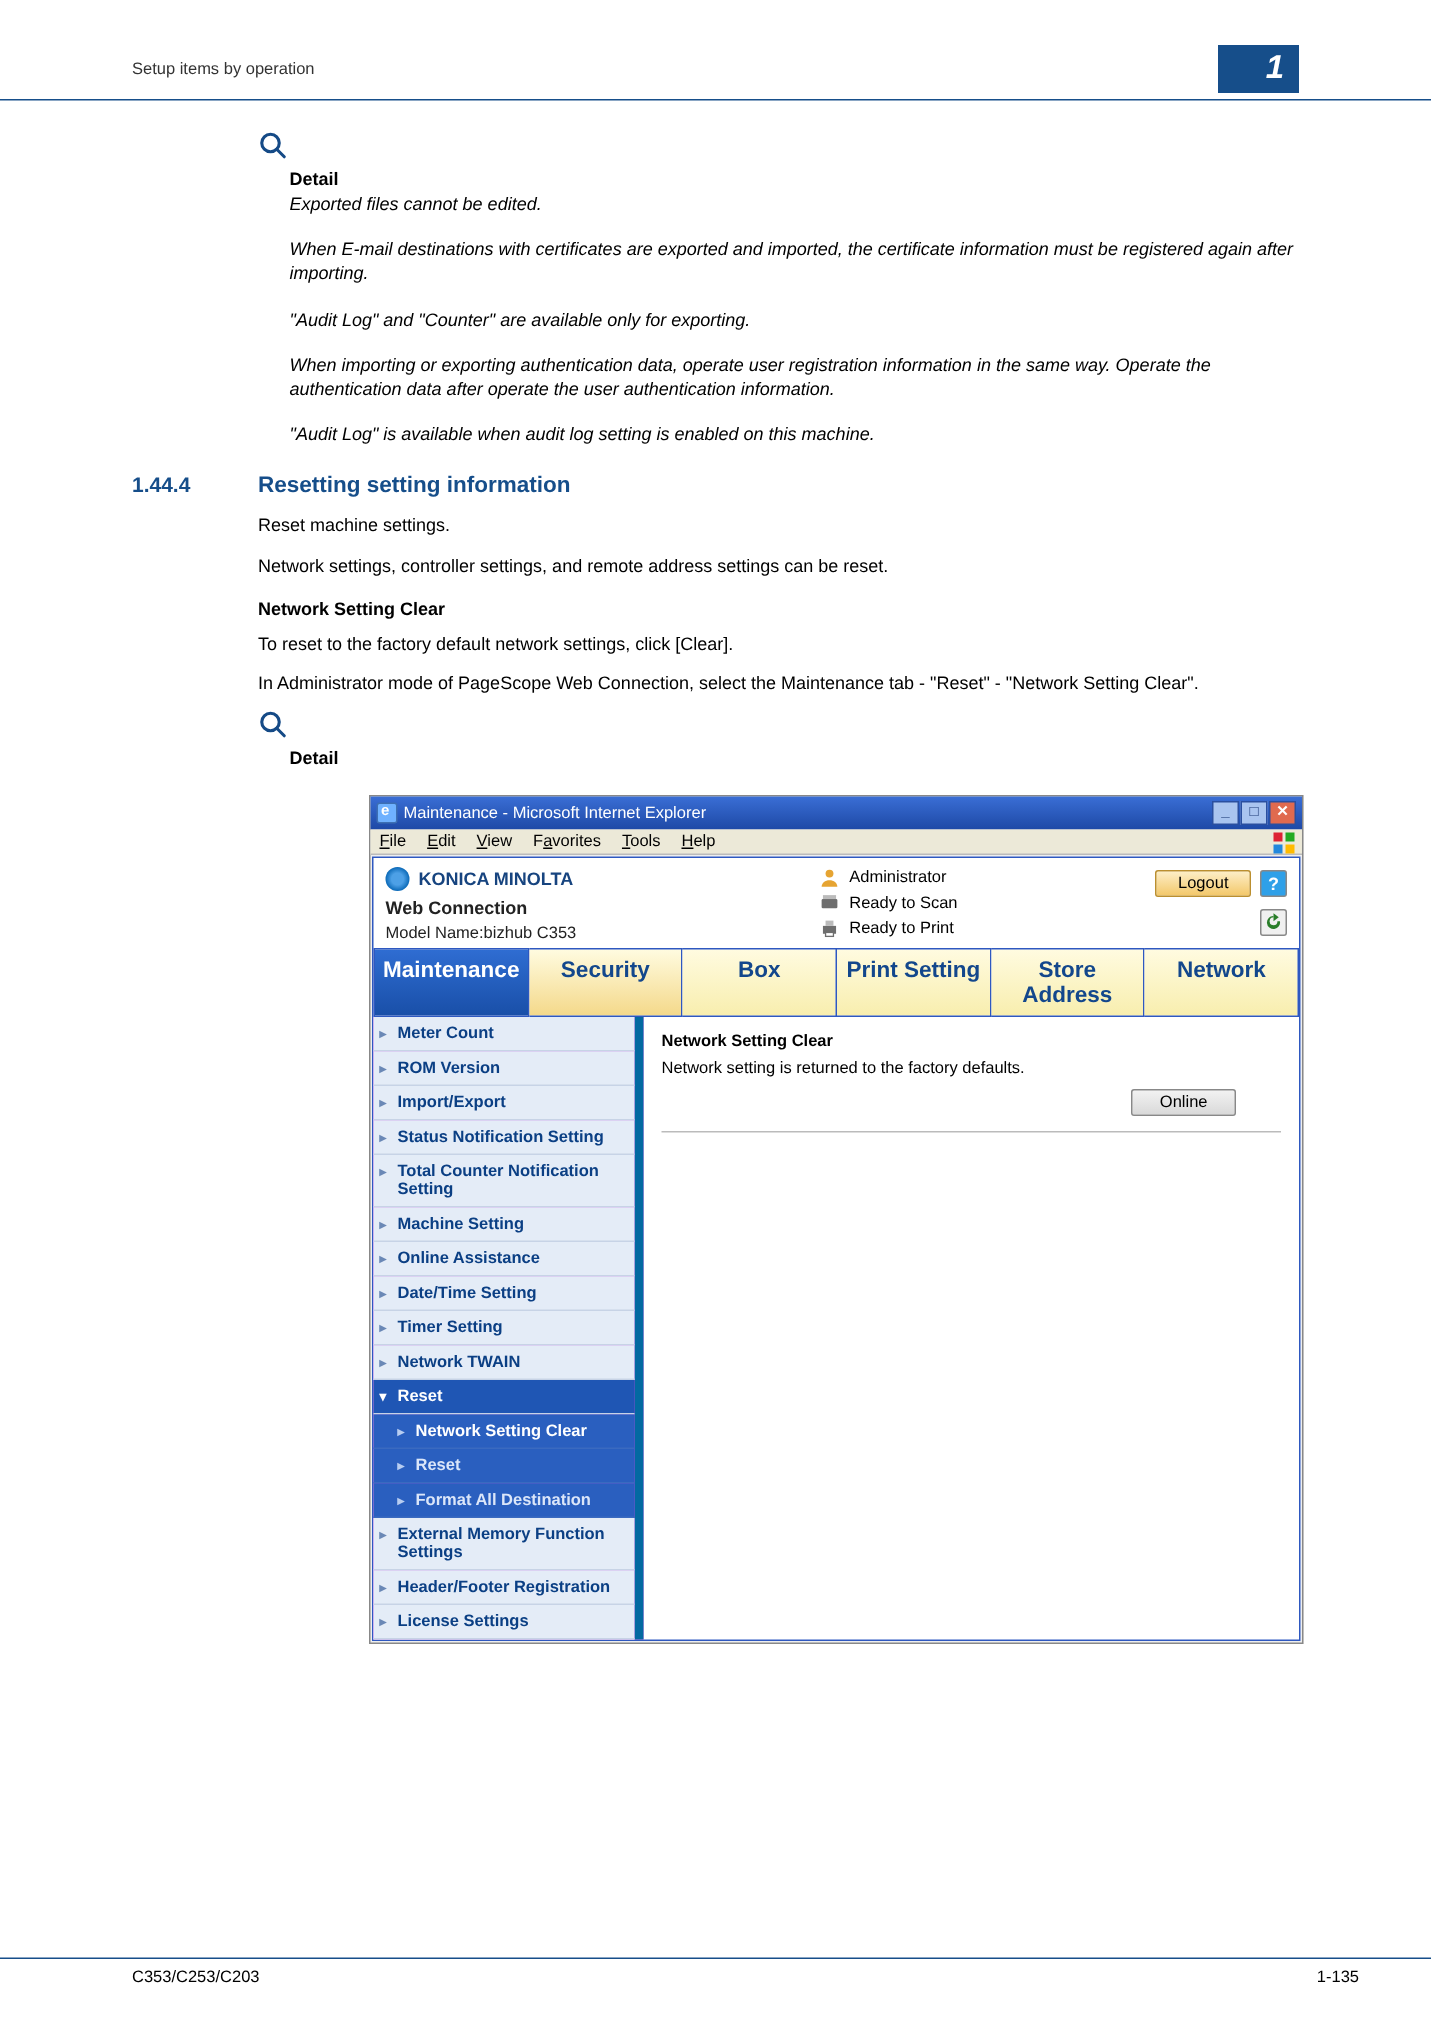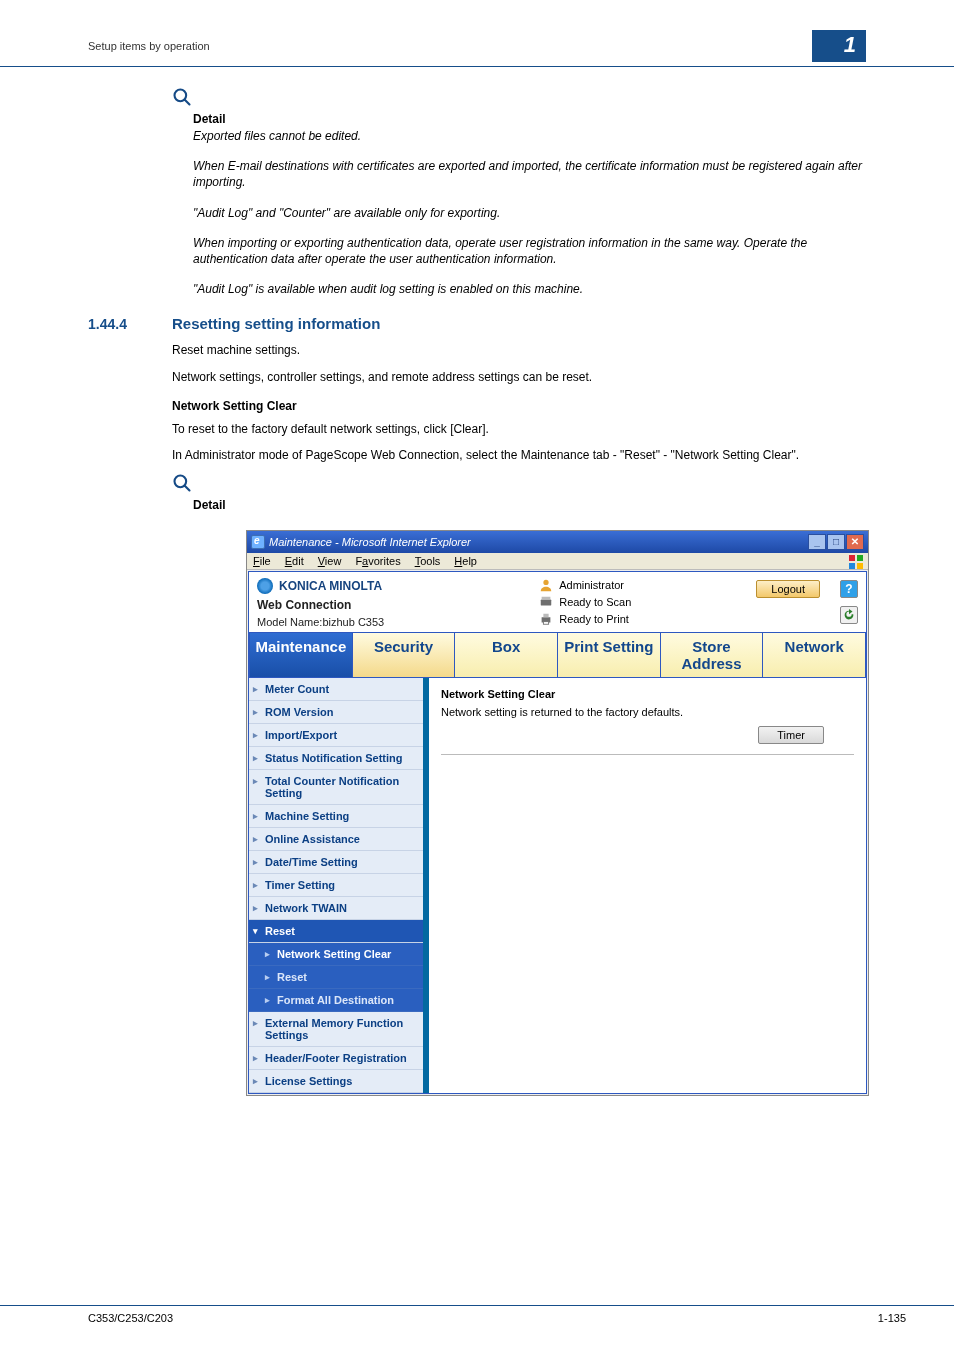--- a/index.html
+++ b/index.html
@@ -81,21 +81,21 @@
   }
   .titlebar {
     background: linear-gradient(to bottom,#3a6ed5,#1e49a6);
     color: #fff;
     font-size: 11px;
     padding: 3px 4px;
     display: flex;
     align-items: center;
     justify-content: space-between;
   }
-  .titlebar-left { display:flex; align-items:center; gap:4px;font-style:italic; }
+  .titlebar-left { display:flex; align-items:center; gap:4px; }
   .tb-icon { width:14px; height:14px; background:#6fb1ff; border:1px solid #3d6fb3; border-radius:2px; display:inline-block; position:relative; }
   .tb-icon::after{content:"e"; position:absolute; left:2px; top:-1px; color:#fff; font-size:10px; font-weight:bold;}
   .win-controls span {
     display: inline-block;
     width: 18px; height: 16px;
     margin-left: 1px;
     text-align: center;
     line-height: 14px;
     font-size: 10px;
     font-weight: bold;
@@ -126,21 +126,21 @@
   .app-left-col { display:flex; flex-direction:column; gap:4px;}
   .brand-row { display:flex; align-items:center; gap:6px; font-weight:bold; font-size:12px; color:#17447f;}
   .km-logo{ width:16px; height:16px; border-radius:50%; background:radial-gradient(circle,#4da0e6 35%, #0c6ab8 70%); display:inline-block;}
   .pagescope{ font-size:12px; color:#222; }
   .pagescope b{ font-weight:bold;}
   .model{ font-size:11px; color:#222; }
   .app-mid-col{ display:flex; flex-direction:column; gap:3px; font-size:11px; padding-left:30px;}
   .mid-row{ display:flex; align-items:center; gap:6px;}
   .mid-row svg{ width:14px; height:14px;}
   .app-right-col{ display:flex; flex-direction:column; align-items:flex-end; gap:8px; padding-top:2px;}
-  .top-right-row{display:flex; gap:20px; align-items:center;}
+  .top-right-row{display:flex; gap:6px; align-items:center;}
   .logout-btn{
     background:linear-gradient(to bottom,#fdeec7,#f3c86a);
     border:1px solid #bb8f2f;
     font-size:11px;
     padding:2px 14px;
     border-radius:2px;
     cursor:pointer;
   }
   .help-ic, .disc-ic{
     width:18px; height:18px; border:1px solid #888; border-radius:2px;
@@ -360,21 +360,21 @@
           <div class="side-sub">Reset</div>
           <div class="side-sub">Format All Destination</div>
           <div class="side-item">External Memory Function Settings</div>
           <div class="side-item">Header/Footer Registration</div>
           <div class="side-item">License Settings</div>
         </div>
         <div class="content-pane">
           <div class="pane-head">Network Setting Clear</div>
           <div class="pane-desc">Network setting is returned to the factory defaults.</div>
           <div class="clear-row">
-            <button class="clear-btn">Timer</button>
+            <button class="clear-btn">Online</button>
           </div>
           <hr class="clear-hr">
         </div>
       </div>
     </div>
   </div>
 
 </div>
 
 <div class="footer">

